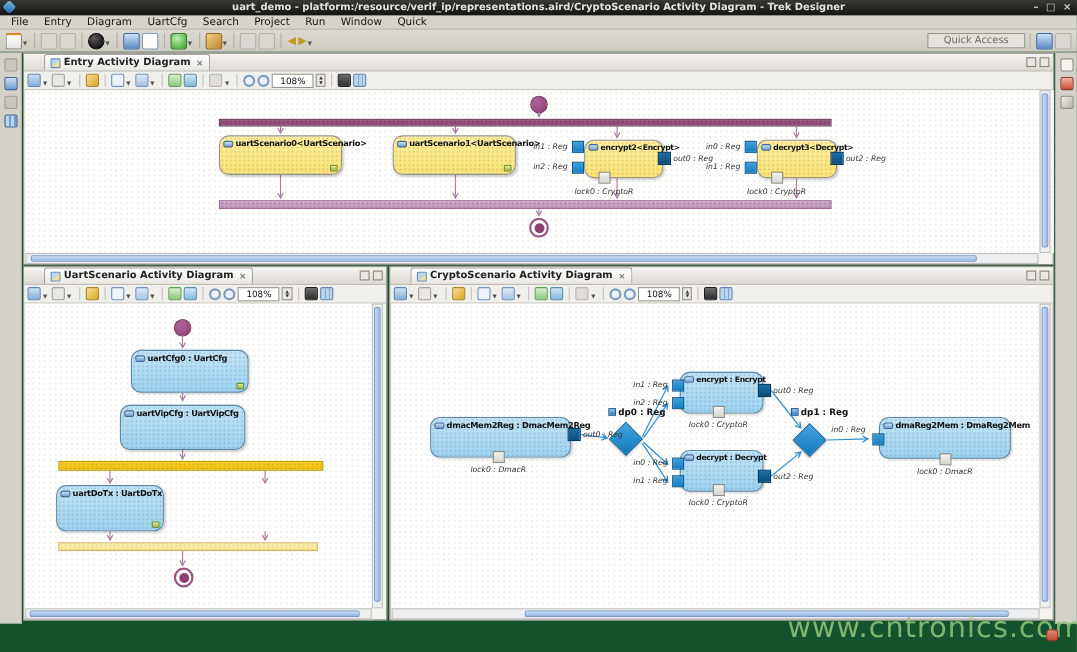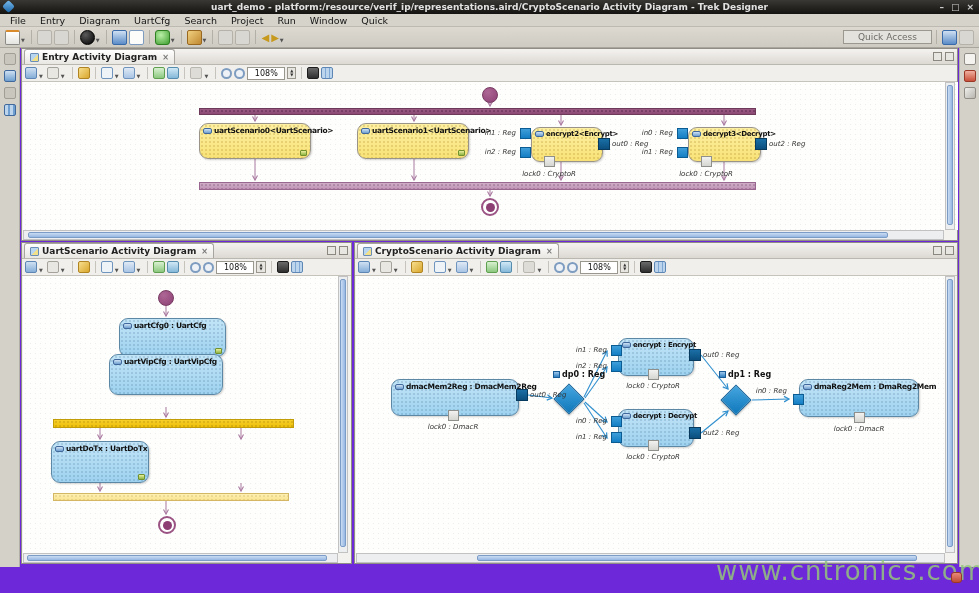--- a/index.html
+++ b/index.html
@@ -1,17 +1,17 @@
 <!DOCTYPE html>
 <html><head>
 <meta charset="utf-8">
 <style>
   html,body{margin:0;padding:0}
   *{box-sizing:border-box}
-  .app{position:relative;width:979px;height:593px;background:#6d28d9;font-family:"DejaVu Sans",sans-serif;overflow:hidden}
+  .app{position:relative;width:979px;height:593px;background:#14532d;font-family:"DejaVu Sans",sans-serif;overflow:hidden}
 
   
   .titlebar{position:absolute;left:0;top:0;width:100%;height:14px;background:linear-gradient(#3a3834,#141311);color:#e2e2e2;font-size:9px;font-weight:bold;display:flex;align-items:center;justify-content:center;white-space:nowrap}
   .title-logo{position:absolute;left:4px;top:2px;width:9px;height:9px;background:linear-gradient(135deg,#79bced,#1a64a8);transform:rotate(45deg);border-radius:2px}
   .win-controls{position:absolute;right:5px;top:0;height:14px;display:flex;gap:7px;align-items:center;font-size:9px;color:#cfcfcf}
   .win-controls span{cursor:default}
   .menubar{position:absolute;left:0;top:14px;width:100%;height:13px;background:#d6d3cb;border-bottom:1px solid #bdbab2;display:flex;align-items:center;padding-left:3px;font-size:9.5px;color:#151515}
   .menu-item{padding:0 7px}
   .toolbar{position:absolute;left:0;top:27px;width:100%;height:21px;background:linear-gradient(#ddd9d1,#cecbc3);border-bottom:1px solid #a9a69e;display:flex;align-items:center;padding:0 4px}
   .tb-ico{width:15px;height:15px;border-radius:2px;margin:0 1px;flex:none}
@@ -34,21 +34,21 @@
   .strip-ico{display:block;width:12px;height:12px;margin:5px auto 0;border-radius:2px}
   .s-gray{background:#c9c6be;border:1px solid #a19e96}
   .s-tree{background:linear-gradient(#cfe0f2,#6f9fd0);border:1px solid #41699c}
   .s-grid{background:repeating-linear-gradient(90deg,#bcd4ec 0 3px,#6f9fd0 3px 5px);border:1px solid #41699c}
   .s-outline{background:#f4f3f0;border:1px solid #8f8d86}
   .s-red{background:linear-gradient(#f0b0a0,#c8503a);border:1px solid #9a3828}
   .s-ptr{background:linear-gradient(135deg,#efefec,#b8b5ae);border:1px solid #8f8d86}
 
   
   .panel{position:absolute;background:#f4f2ee;border:1px solid #8f8d86}
-  .tabbar{height:16px;background:linear-gradient(#f5f3f0,#dcd9d3);border-bottom:1px solid #bab7b0;display:flex;align-items:flex-end;padding-left:2px;position:relative}
+  .tabbar{height:16px;background:linear-gradient(#f5f3f0,#dcd9d3);border-bottom:1px solid #bab7b0;display:flex;align-items:flex-end;padding-left:18px;position:relative}
   .tab{display:flex;align-items:center;gap:3px;height:15px;padding:0 5px;background:linear-gradient(#ffffff,#e9e7e2);border:1px solid #a8a5a0;border-bottom:none;border-radius:3px 3px 0 0;font-size:9px;font-weight:bold;color:#222;white-space:nowrap}
   .tab-ico{width:9px;height:9px;background:linear-gradient(135deg,#b8d6f0 55%,#f2e08a 55%);border:1px solid #6a8db5;border-radius:1px;flex:none}
   .tab-close{font-size:8px;color:#777;margin-left:2px}
   .panel-btns{position:absolute;right:3px;top:3px;display:flex;gap:3px}
   .pb{width:9px;height:9px;border:1px solid #8a887f;background:#e8e6e1}
   .dtoolbar{height:17px;background:#f1efeb;border-bottom:1px solid #c6c3bc;display:flex;align-items:center;padding:0 3px;gap:2px}
   .dt{width:12px;height:12px;border-radius:2px;flex:none}
   .d-sep{width:1px;height:12px;background:#c6c3bc;margin:0 3px;flex:none}
   .i-graph{background:linear-gradient(#cfe0f2,#86aed8);border:1px solid #5d86b5}
   .i-star{background:#e9e7e2;border:1px solid #a5a29b}
@@ -364,21 +364,21 @@
 
       <div class="initial" style="left:135px;top:14px"></div>
 
       <div class="anode" style="left:96px;top:42px;width:107px;height:39px">
         <div class="ntitle">
             <span class="nico"></span>
             <span>uartCfg0 : UartCfg</span>
           </div>
         <span class="nmark"></span>
       </div>
-      <div class="anode" style="left:86px;top:78px;width:114px;height:41px">
+      <div class="anode" style="left:86px;top:92px;width:114px;height:41px">
         <div class="ntitle">
             <span class="nico"></span>
             <span>uartVipCfg : UartVipCfg</span>
           </div>
       </div>
 
       <div class="bar bar-fork-g" style="left:30px;top:143px;width:241px;height:9px"></div>
 
       <div class="anode" style="left:28px;top:165px;width:98px;height:42px">
         <div class="ntitle">

